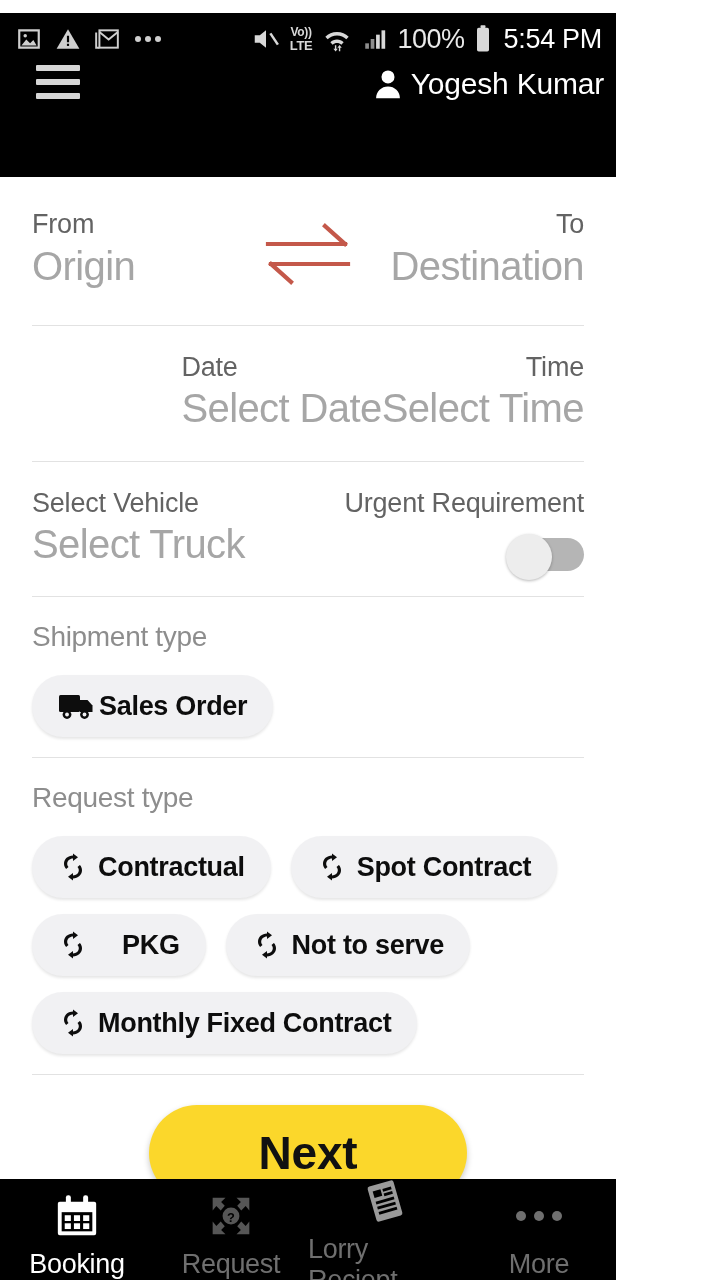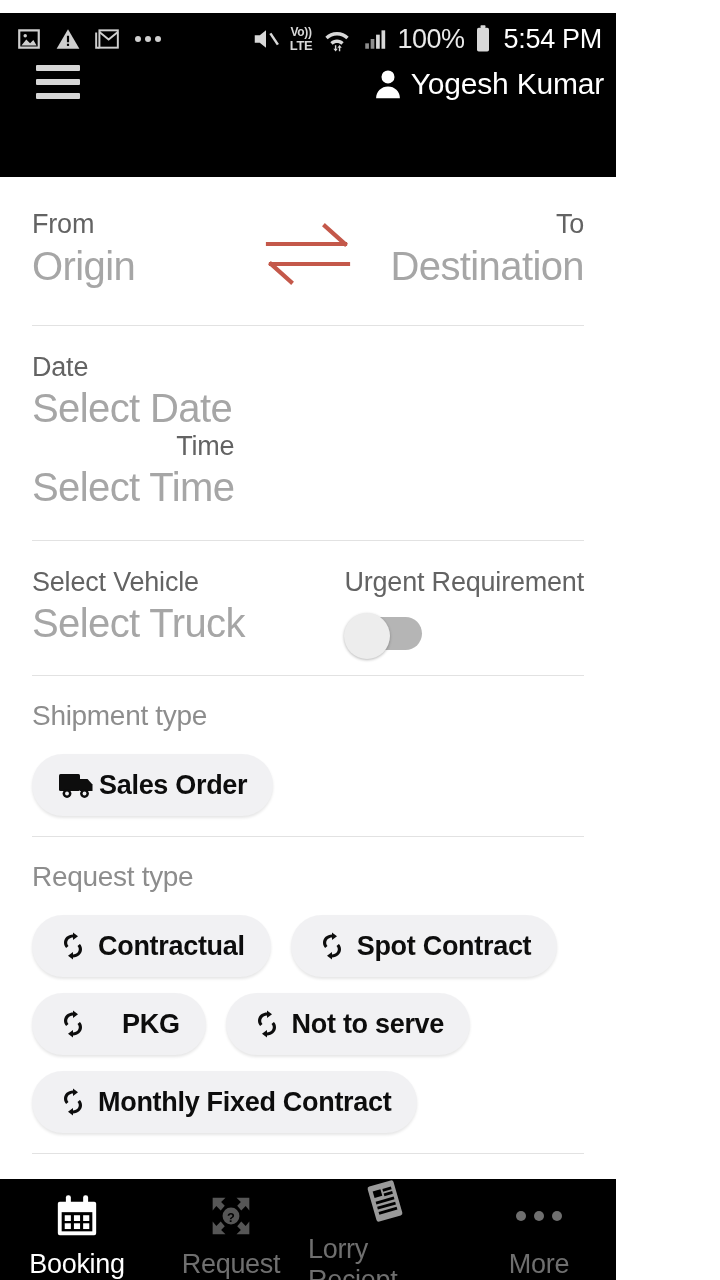--- a/index.html
+++ b/index.html
@@ -48,28 +48,28 @@
   .field-label { font-size:27px; color:#636363; letter-spacing:-0.2px; }
   .field-value { font-size:40px; color:#a6a6a6; letter-spacing:-0.6px; font-weight:300; }
 
   
   .fromto { display:flex; align-items:flex-start; justify-content:space-between; padding:32px 0 36px; position:relative; }
   .ft-col { display:flex; flex-direction:column; gap:4px; }
   .ft-col.right { align-items:flex-end; text-align:right; }
   .swap { position:absolute; left:50%; top:46px; transform:translateX(-50%); width:92px; height:62px; cursor:pointer; }
 
   
-  .datetime { display:flex; align-items:flex-start; justify-content:flex-end; padding:26px 0 30px;flex-direction:column; }
+  .datetime { display:flex; align-items:flex-start; justify-content:flex-end; padding:26px 0 30px; }
   .dt-col { display:flex; flex-direction:column; gap:3px; }
   .dt-col.right { align-items:flex-end; text-align:right; }
 
   
   .vehicle { display:flex; align-items:flex-start; justify-content:space-between; padding:26px 0 22px; }
   .veh-col { display:flex; flex-direction:column; gap:3px; }
-  .veh-col.right { }
+  .veh-col.right { align-items:flex-end; }
   .toggle { width:78px; height:40px; margin-top:12px; position:relative; cursor:pointer; }
   .toggle-track { position:absolute; right:0; top:4px; width:58px; height:33px; border-radius:17px; background:#b5b5b5; }
   .toggle-knob { position:absolute; left:0; top:0; width:46px; height:46px; border-radius:50%;
                  background:#ededed; box-shadow:0 1px 3px rgba(0,0,0,0.28); }
 
   
   .group { padding:24px 0 20px; }
   .group-title { font-size:28px; color:#8d8d8d; letter-spacing:-0.3px; margin-bottom:22px; }
   .chips { display:flex; flex-wrap:wrap; gap:0 30px; }
   .chip {

